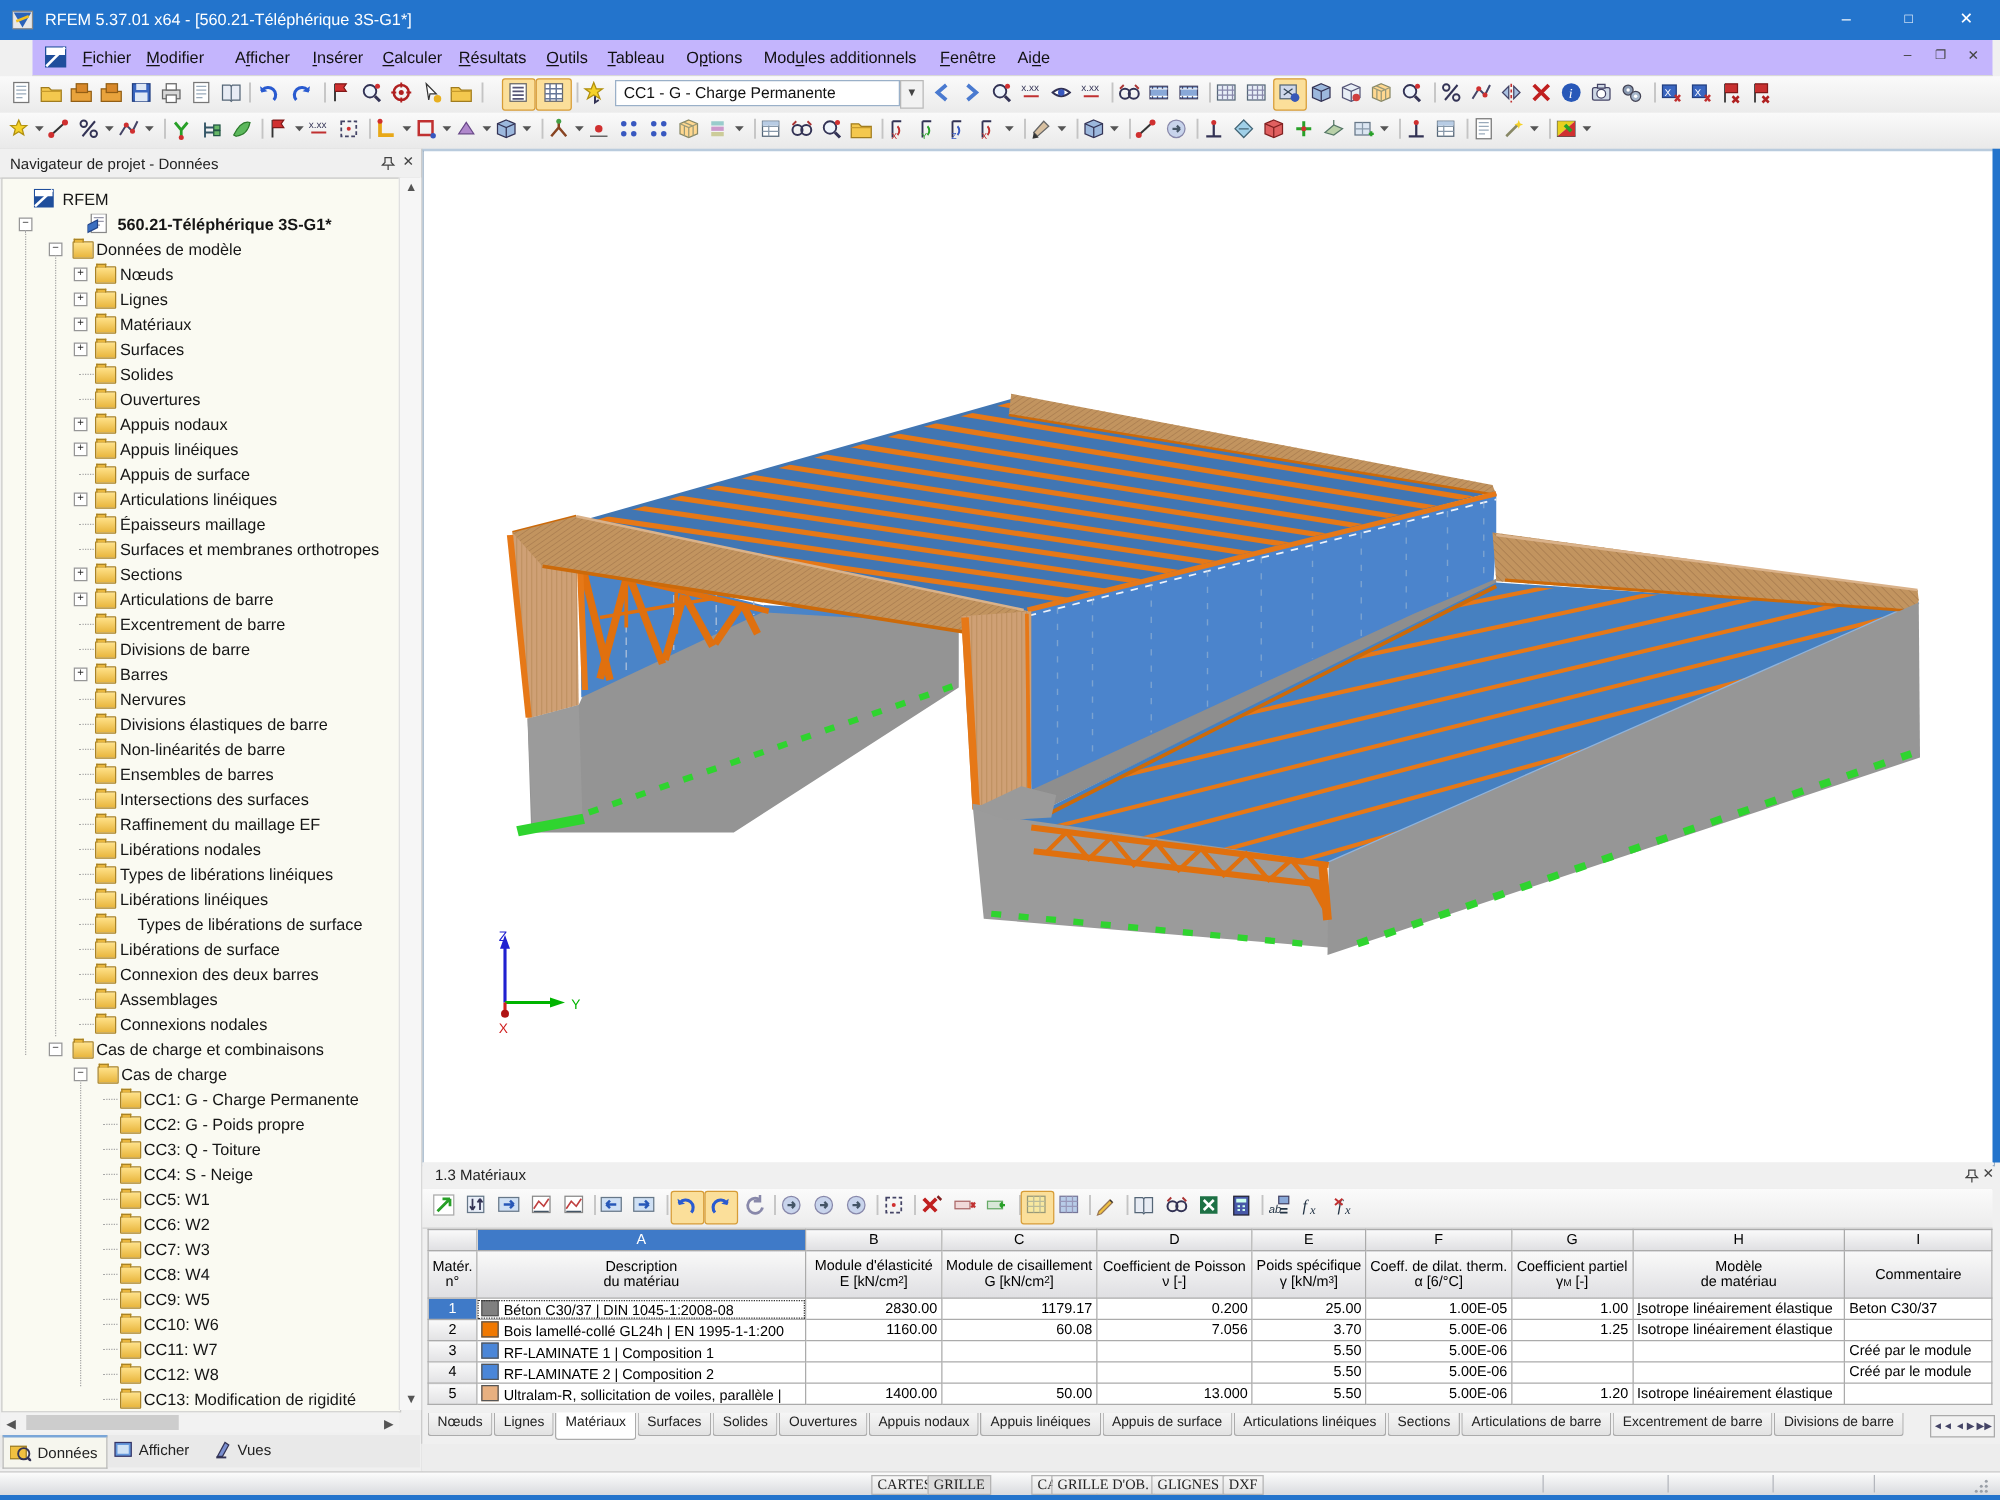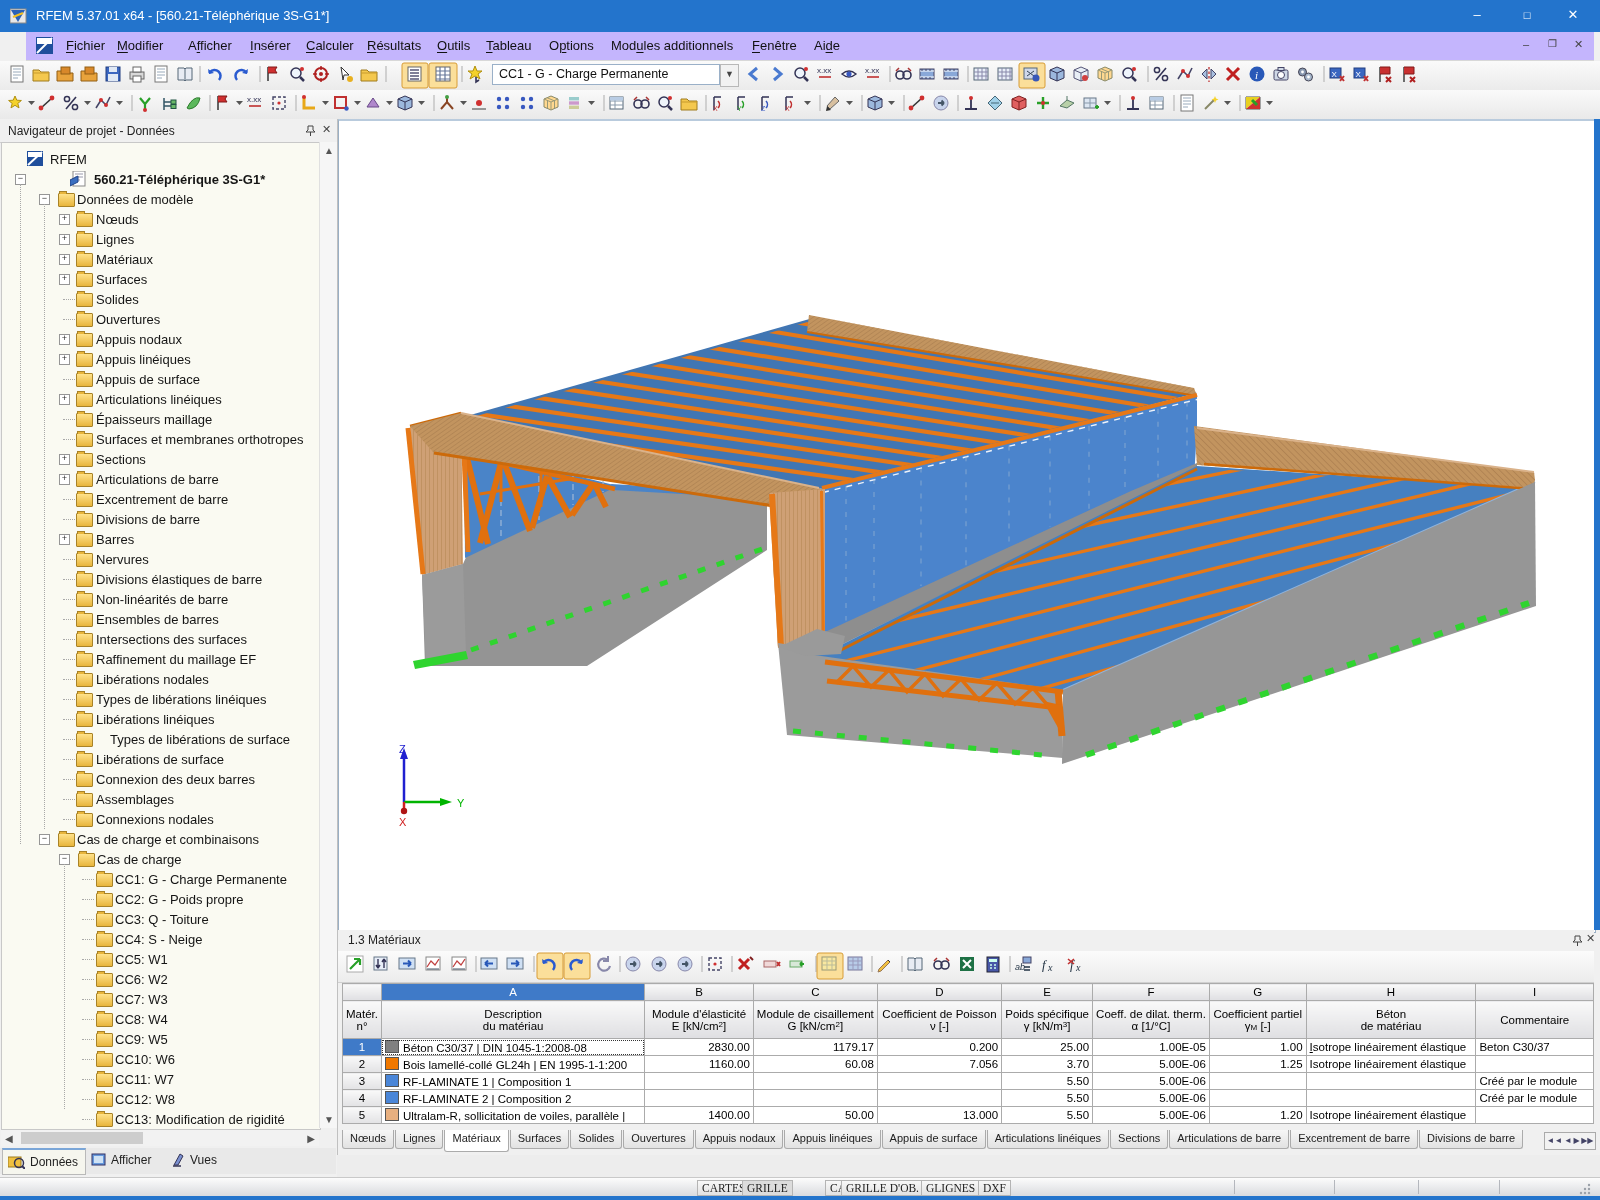--- a/index.html
+++ b/index.html
@@ -1235,28 +1235,28 @@
             <td class="hdr" style="height:37px;vertical-align:middle">
               <div>Coefficient de Poisson</div>
               <div>ν [-]</div>
             </td>
             <td class="hdr" style="height:37px;vertical-align:middle">
               <div>Poids spécifique</div>
               <div>γ [kN/m<span style="font-size:8px;vertical-align:3px">3</span>]</div>
             </td>
             <td class="hdr" style="height:37px;vertical-align:middle">
               <div>Coeff. de dilat. therm.</div>
-              <div>α [1/°C]</div>
+              <div>α [6/°C]</div>
             </td>
             <td class="hdr" style="height:37px;vertical-align:middle">
               <div>Coefficient partiel</div>
               <div>γ<span style="font-size:8px">M</span> [-]</div>
             </td>
             <td class="hdr" style="height:37px;vertical-align:middle">
-              <div>Béton</div>
+              <div>Modèle</div>
               <div>de matériau</div>
             </td>
             <td class="hdr" style="height:37px;vertical-align:middle">
               <div></div>
               <div>Commentaire</div>
             </td>
           </tr>
           <tr style="height:17px">
             <td class="sel">1</td>
             <td style="outline:1px dotted #333;outline-offset:-2px;"><span class="sw" style="background:#808080"></span>Béton C30/37 | DIN 1045-1:2008-08</td>

